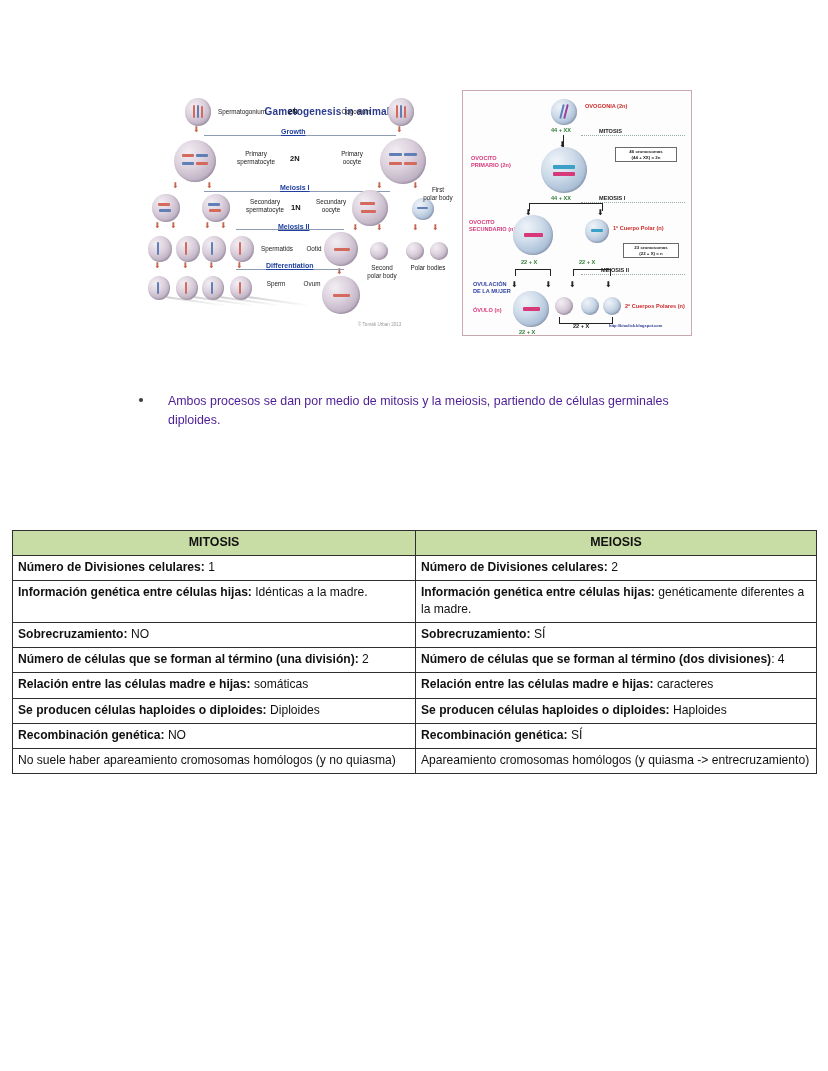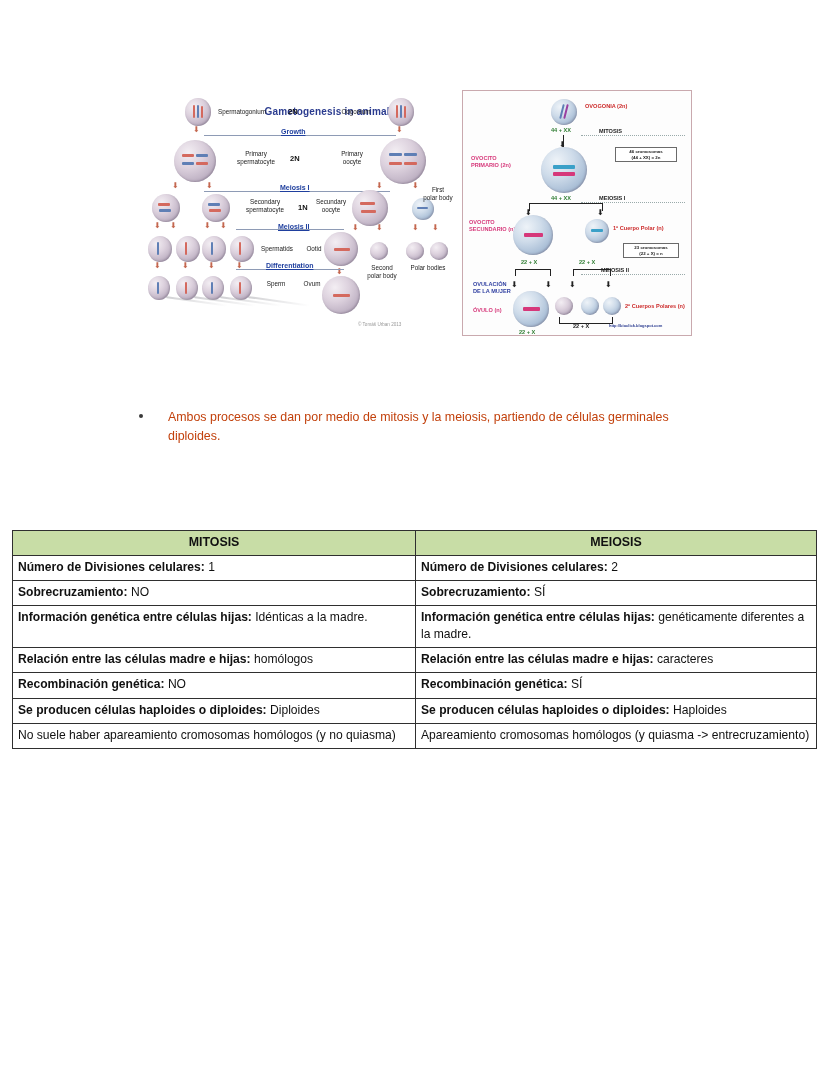--- a/index.html
+++ b/index.html
@@ -37,21 +37,21 @@
   .rl.dark{color:#222;}
   .rl.green{color:#2f7d32;}
   .rbox{position:absolute;border:1px solid #6a6a6a;background:#fff;font-size:4.4px;line-height:1.25;text-align:center;color:#222;padding:1px 2px;font-weight:bold;}
   .dline{position:absolute;height:0;border-top:1px dotted #9aa;}
   .brk{position:absolute;border:1px solid #222;border-bottom:none;}
   .vline{position:absolute;width:1px;background:#222;}
   .rurl{position:absolute;font-size:4px;font-weight:bold;color:#2a3b8f;}
 
   
   .bullets{position:absolute;left:0;top:392px;width:828px;}
-  .bullet{position:relative;margin:16px 0 2px 0;padding-left:168px;color:#c2410c;font-size:12.4px;line-height:1.5;}
+  .bullet{position:relative;margin:0 0 2px 0;padding-left:168px;color:#4c1d95;font-size:12.4px;line-height:1.5;}
   .bullet .dot{position:absolute;left:139px;top:6px;width:4px;height:4px;border-radius:50%;background:#3a3a3a;}
   .bullet .txt{display:block;max-width:520px;}
 
   
   table.cmp{position:absolute;left:12px;top:530px;width:804px;border-collapse:collapse;table-layout:fixed;}
   table.cmp td,table.cmp th{border:1px solid #2f2f2f;vertical-align:top;padding:3px 5px 4px 5px;font-size:12.1px;line-height:1.42;color:#111;}
   table.cmp th{background:#c8dda6;text-align:center;font-weight:bold;font-size:12.4px;padding:3px 4px;}
   table.cmp col.c1{width:403px;}
   table.cmp col.c2{width:401px;}
   .k{font-weight:bold;}
@@ -127,21 +127,21 @@
       </div>
       <div class="cell blue" style="left:272px;top:108px;width:22px;height:22px;">
         <div class="chr b" style="left:5px;top:9px;width:11px;height:2px;"></div>
       </div>
       <div class="lbl" style="left:96px;top:108px;width:58px;white-space:pre-line;">Secondary
 spermatocyte</div>
       <div class="lbl" style="left:166px;top:108px;width:50px;white-space:pre-line;">Secundary
 oocyte</div>
       <div class="lbl" style="left:278px;top:96px;width:40px;white-space:pre-line;">First
 polar body</div>
-      <div class="nn" style="left:158px;top:113px;">1N</div>
+      <div class="nn" style="left:151px;top:113px;">1N</div>
 
       <div class="arrow" style="left:14px;top:132px;">⬇</div>
       <div class="arrow" style="left:30px;top:132px;">⬇</div>
       <div class="arrow" style="left:64px;top:132px;">⬇</div>
       <div class="arrow" style="left:80px;top:132px;">⬇</div>
       <div class="arrow" style="left:212px;top:134px;">⬇</div>
       <div class="arrow" style="left:236px;top:134px;">⬇</div>
       <div class="arrow" style="left:272px;top:134px;">⬇</div>
       <div class="arrow" style="left:292px;top:134px;">⬇</div>
       <div class="hr" style="left:96px;top:139px;width:108px;"></div>
@@ -295,39 +295,43 @@
         <th>MITOSIS</th>
         <th>MEIOSIS</th>
       </tr>
     </thead>
     <tbody>
       <tr>
         <td class="pad-lg"><span class="k">Número de Divisiones celulares:</span><span class="v"> 1</span></td>
         <td class="pad-lg"><span class="k">Número de Divisiones celulares:</span><span class="v"> 2</span></td>
       </tr>
       <tr>
+        <td><span class="k">Información genética entre células hijas:</span><span class="v"> Idénticas a la madre.</span></td>
+        <td><span class="k">Información genética entre células hijas:</span><span class="v"> genéticamente diferentes a la madre.</span></td>
+      </tr>
+      <tr>
         <td class="pad-md"><span class="k">Sobrecruzamiento:</span><span class="v"> NO</span></td>
         <td class="pad-md"><span class="k">Sobrecruzamiento:</span><span class="v"> SÍ</span></td>
       </tr>
       <tr>
-        <td><span class="k">Información genética entre células hijas:</span><span class="v"> Idénticas a la madre.</span></td>
-        <td><span class="k">Información genética entre células hijas:</span><span class="v"> genéticamente diferentes a la madre.</span></td>
-      </tr>
-      <tr>
-        <td class="pad-md"><span class="k">Relación entre las células madre e hijas:</span><span class="v"> homólogos</span></td>
+        <td class="pad-md"><span class="k">Número de células que se forman al término (una división):</span><span class="v"> 2</span></td>
+        <td class="pad-md"><span class="k">Número de células que se forman al término (dos divisiones)</span><span class="v">: 4</span></td>
+      </tr>
+      <tr>
+        <td class="pad-md"><span class="k">Relación entre las células madre e hijas:</span><span class="v"> somáticas</span></td>
         <td class="pad-md"><span class="k">Relación entre las células madre e hijas:</span><span class="v"> caracteres</span></td>
+      </tr>
+      <tr>
+        <td><span class="k">Se producen células haploides o diploides:</span><span class="v"> Diploides</span></td>
+        <td><span class="k">Se producen células haploides o diploides:</span><span class="v"> Haploides</span></td>
       </tr>
       <tr>
         <td class="pad-md"><span class="k">Recombinación genética:</span><span class="v"> NO</span></td>
         <td class="pad-md"><span class="k">Recombinación genética:</span><span class="v"> SÍ</span></td>
       </tr>
       <tr>
-        <td><span class="k">Se producen células haploides o diploides:</span><span class="v"> Diploides</span></td>
-        <td><span class="k">Se producen células haploides o diploides:</span><span class="v"> Haploides</span></td>
-      </tr>
-      <tr>
         <td><span class="v">No suele haber apareamiento cromosomas homólogos (y no quiasma)</span></td>
         <td><span class="v">Apareamiento cromosomas homólogos (y quiasma -&gt; entrecruzamiento)</span></td>
       </tr>
     </tbody>
   </table>
 
 </div>
 
 </body></html>

